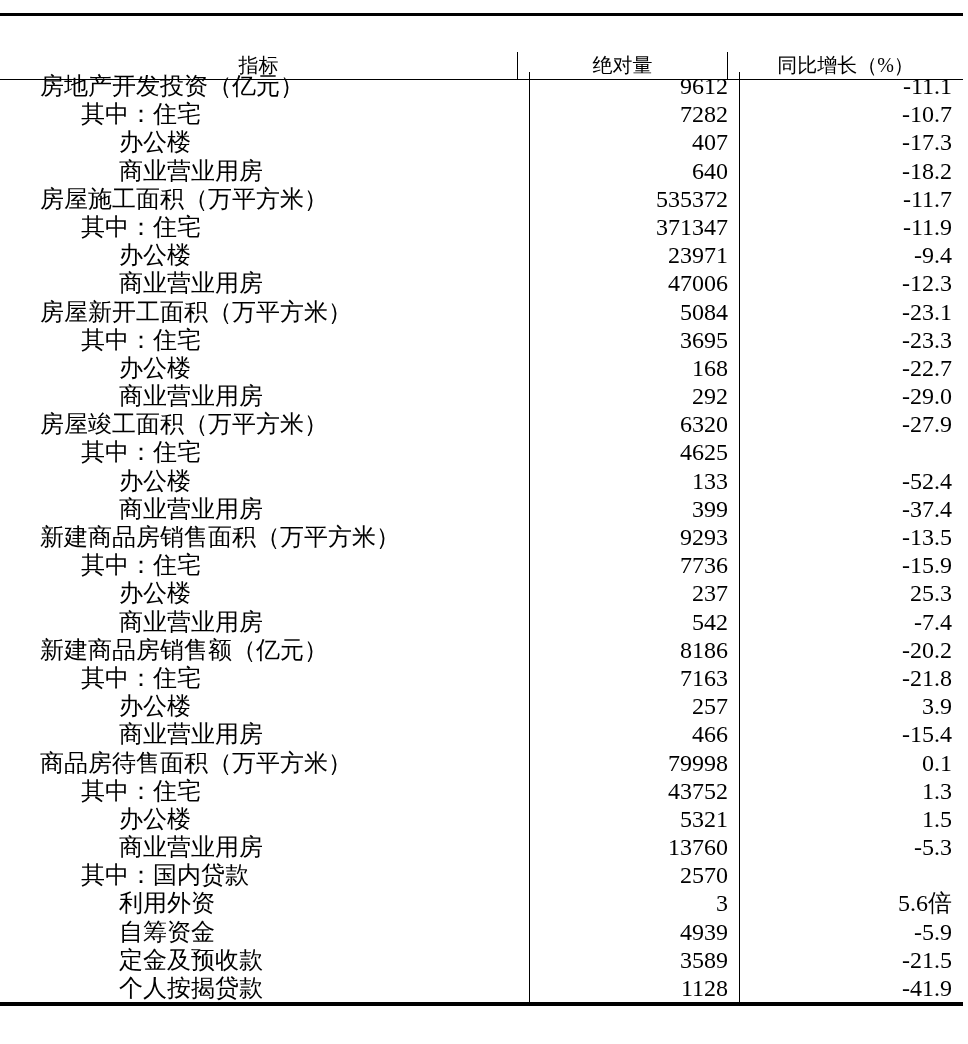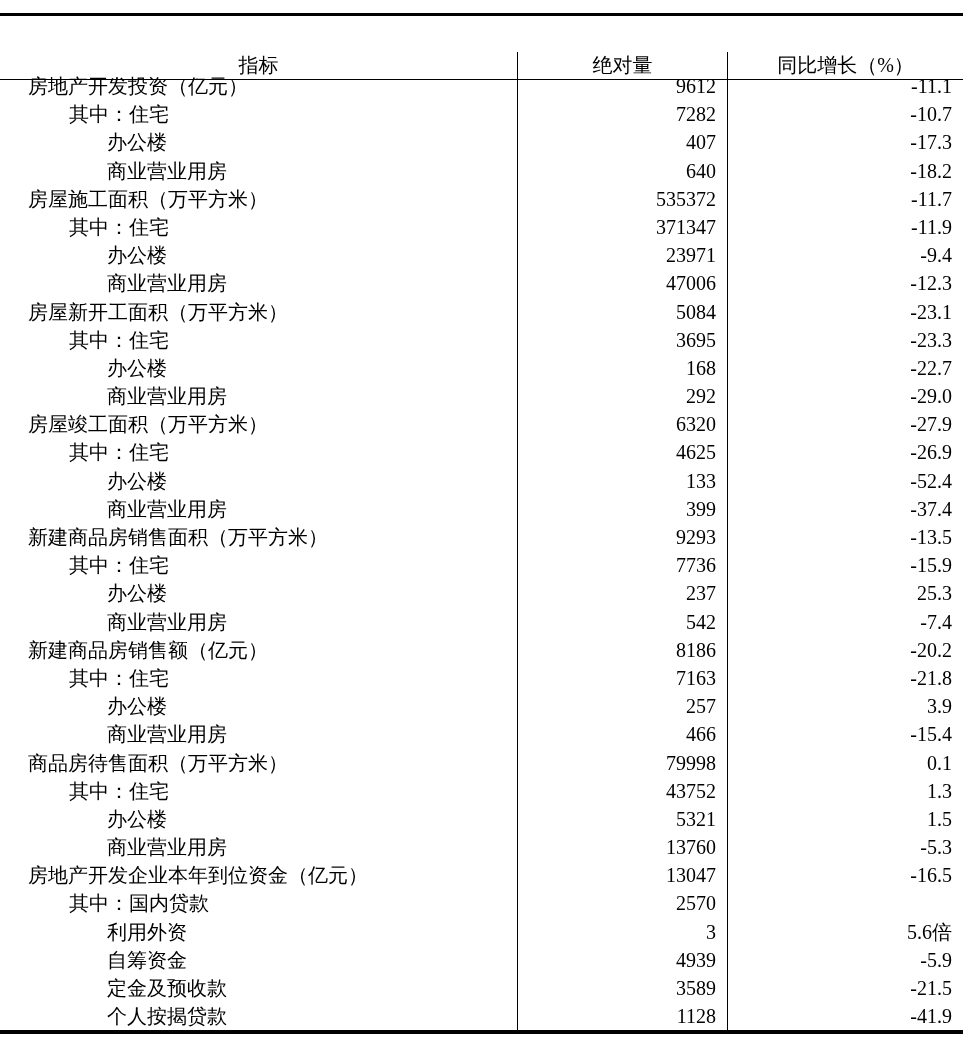--- a/index.html
+++ b/index.html
@@ -27,21 +27,22 @@
     justify-content: center;
     font-size: 20px;
     border-bottom: 1.5px solid #000;
     white-space: nowrap;
     margin-top: 36px;
   }
   .cell.c1, .cell.c2 { border-right: 1.5px solid #000; }
   .row {
     height: 28.2px;
     line-height: 28.2px;
-    font-size: 20px;
+    font-size: 24px;
+    padding-left: 12px;
   }
   .row .cell { white-space: nowrap; overflow: hidden; }
   .row .c1.ind0 { padding-left: 28px; }
   .row .c1.ind1 { padding-left: 49px; margin-left: 20px; }
   .row .c1.ind2 { padding-left: 107px; }
   .row .c2, .row .c3 { text-align: right; padding-right: 11px; }
 </style>
 </head>
 <body>
 
@@ -113,21 +114,20 @@
         <div class="cell c3">-29.0</div>
       </div>
       <div class="row">
         <div class="cell c1 ind0">房屋竣工面积（万平方米）</div>
         <div class="cell c2">6320</div>
         <div class="cell c3">-27.9</div>
       </div>
       <div class="row">
         <div class="cell c1 ind1">其中：住宅</div>
         <div class="cell c2">4625</div>
-        <div class="cell c3">-26.9</div>
       </div>
       <div class="row">
         <div class="cell c1 ind2">办公楼</div>
         <div class="cell c2">133</div>
         <div class="cell c3">-52.4</div>
       </div>
       <div class="row">
         <div class="cell c1 ind2">商业营业用房</div>
         <div class="cell c2">399</div>
         <div class="cell c3">-37.4</div>
@@ -184,25 +184,20 @@
       </div>
       <div class="row">
         <div class="cell c1 ind2">办公楼</div>
         <div class="cell c2">5321</div>
         <div class="cell c3">1.5</div>
       </div>
       <div class="row">
         <div class="cell c1 ind2">商业营业用房</div>
         <div class="cell c2">13760</div>
         <div class="cell c3">-5.3</div>
-      </div>
-      <div class="row">
-        <div class="cell c1 ind0">房地产开发企业本年到位资金（亿元）</div>
-        <div class="cell c2">13047</div>
-        <div class="cell c3">-16.5</div>
       </div>
       <div class="row">
         <div class="cell c1 ind1">其中：国内贷款</div>
         <div class="cell c2">2570</div>
       </div>
       <div class="row">
         <div class="cell c1 ind2">利用外资</div>
         <div class="cell c2">3</div>
         <div class="cell c3">5.6倍</div>
       </div>

